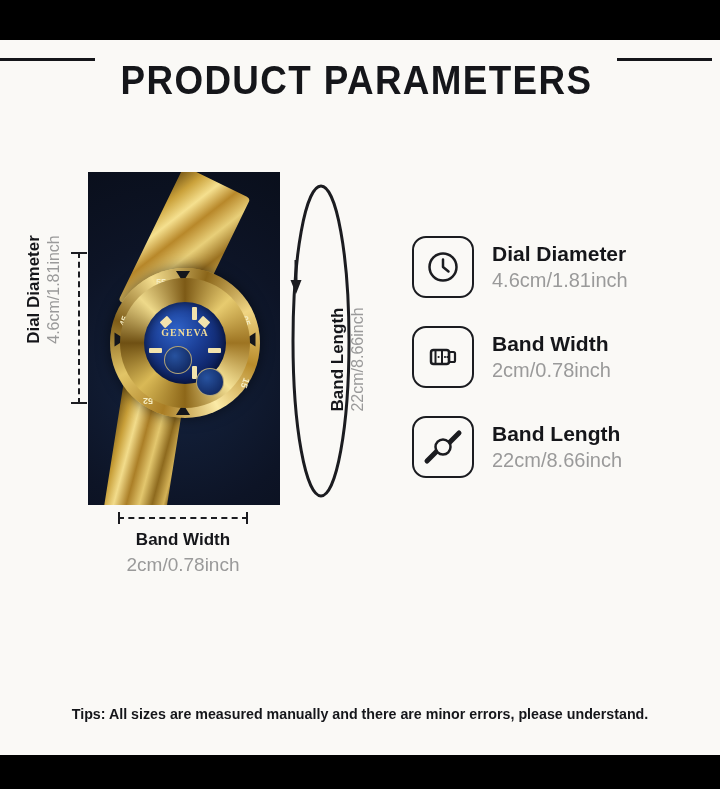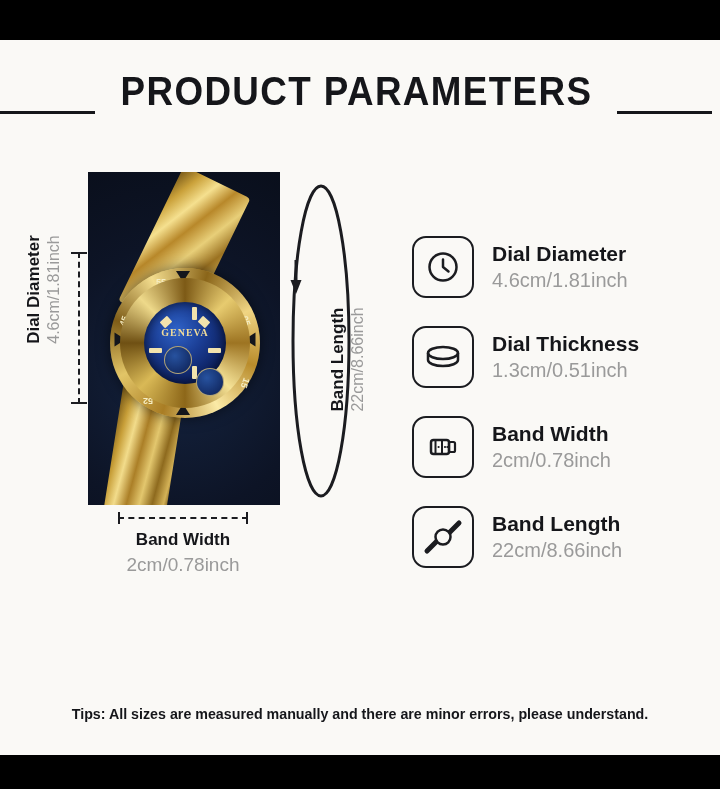--- a/index.html
+++ b/index.html
@@ -17,21 +17,21 @@
 
   .page{
     position:absolute;left:0;top:40px;
     width:720px;height:715px;
     background:#faf9f6;
   }
 
   
   .title-row{
     position:absolute;left:0;top:18px;width:712px;height:56px;
-    display:flex;align-items:flex-end;justify-content:center;gap:5px;
+    display:flex;align-items:flex-start;justify-content:center;gap:5px;
   }
   .title-rule{height:3px;background:#15161a;}
   .title-rule.left{width:120px;}
   .title-rule.right{width:120px;}
   .title-text{
     font-family:"Liberation Sans Narrow","Liberation Sans", sans-serif;
     font-size:40px;font-weight:700;color:#15161a;
     letter-spacing:1.5px;white-space:nowrap;
     transform:scaleX(.92);transform-origin:center;
   }
@@ -257,32 +257,20 @@
             <circle cx="20" cy="20" r="13.5" stroke="#1b1c20" stroke-width="2.5"></circle>
             <path d="M20 12.5 L20 20 L25.5 24.5" stroke="#1b1c20" stroke-width="2.5" stroke-linecap="round" stroke-linejoin="round"></path>
           </svg>
         </div>
         <div class="spec-text">
           <div class="spec-name">Dial Diameter</div>
           <div class="spec-val">4.6cm/1.81inch</div>
         </div>
       </div>
 
-      <div class="spec-row">
-        <div class="spec-icon">
-          <svg width="40" height="40" viewBox="0 0 40 40" fill="none">
-            <ellipse cx="20" cy="16" rx="15" ry="6" stroke="#1b1c20" stroke-width="2.5"></ellipse>
-            <path d="M5 16 L5 23 A15 6 0 0 0 35 23 L35 16" stroke="#1b1c20" stroke-width="2.5" fill="none"></path>
-          </svg>
-        </div>
-        <div class="spec-text">
-          <div class="spec-name">Dial Thickness</div>
-          <div class="spec-val">1.3cm/0.51inch</div>
-        </div>
-      </div>
 
       <div class="spec-row">
         <div class="spec-icon">
           <svg width="40" height="40" viewBox="0 0 40 40" fill="none">
             <rect x="8" y="13" width="18" height="14" rx="2.5" stroke="#1b1c20" stroke-width="2.5"></rect>
             <rect x="26" y="15" width="6" height="10" rx="1.5" stroke="#1b1c20" stroke-width="2.2"></rect>
             <path d="M12.5 13 L12.5 27" stroke="#1b1c20" stroke-width="2"></path>
             <path d="M19 13 L19 27" stroke="#1b1c20" stroke-width="2"></path>
             <circle cx="15.6" cy="20" r="1.1" fill="#1b1c20"></circle>
             <circle cx="22" cy="20" r="1.1" fill="#1b1c20"></circle>

